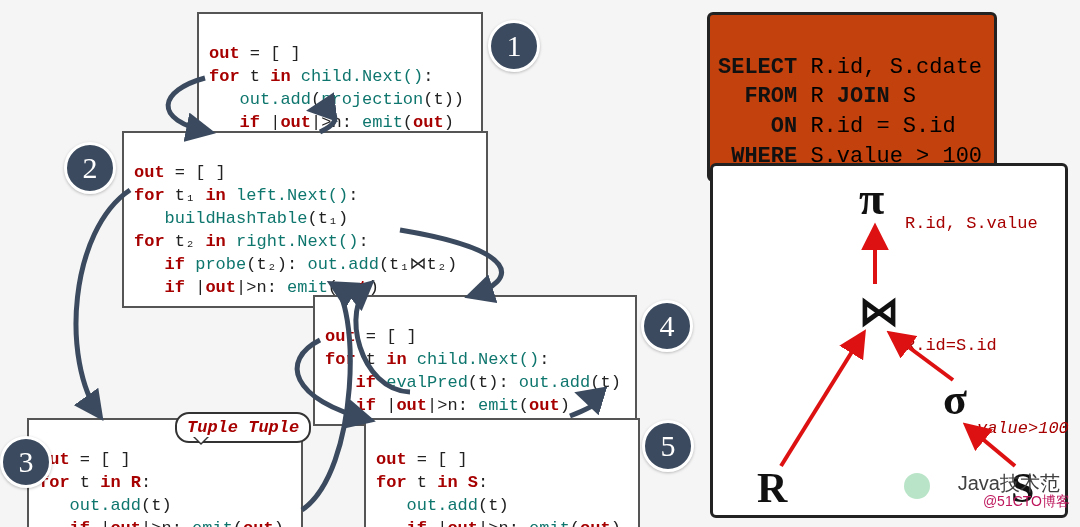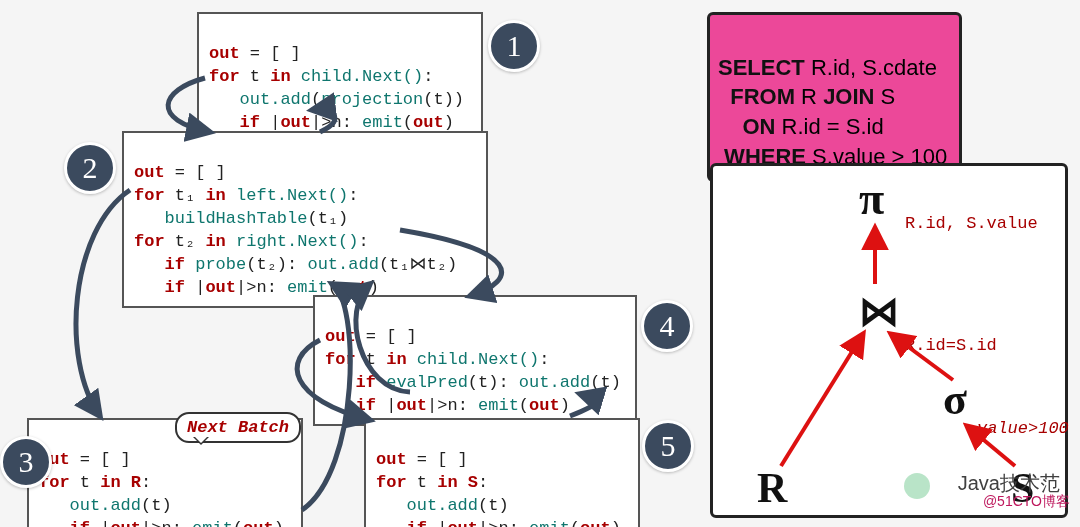--- a/index.html
+++ b/index.html
@@ -29,26 +29,26 @@
     font-size: 30px;
     display: flex;
     align-items: center;
     justify-content: center;
     border: 3px solid #fff;
     box-shadow: 0 1px 3px rgba(0,0,0,0.25);
   }
   .sql-box {
     position: absolute;
     border: 3.5px solid #222;
-    background: #ec4899;
+    background: #c2410c;
     padding: 8px 12px 8px 8px;
     font-size: 22px;
     line-height: 1.35;
     white-space: pre;
-    font-family: Liberation Sans, sans-serif;
+    font-family: Liberation Mono, monospace;
     border-radius: 6px;
   }
   .tree-box {
     position: absolute;
     border: 3.5px solid #222;
     background: #fff;
     border-radius: 6px;
   }
   .kw  { color:#a70000; font-weight:bold; }   
   .fn  { color:#0f766e; }                     
@@ -179,21 +179,21 @@
 <span class="kw">out</span><span class="txt"> = [ ]</span>
 <span class="kw">for</span><span class="txt"> t </span><span class="kw">in</span><span> </span><span class="kw">S</span><span class="txt">:</span>
 <span>   </span><span class="fn">out.add</span><span class="txt">(t)</span>
 <span>   </span><span class="kw">if</span><span class="txt"> |</span><span class="kw">out</span><span class="txt">|&gt;n: </span><span class="fn">emit</span><span class="txt">(</span><span class="kw">out</span><span class="txt">)</span>
 </div>
 <div class="badge" style="left:642px; top:420px;">
     <span>5</span>
   </div>
 
 <div class="bubble" style="left:175px; top:412px;">
-  <span>Next Batch</span>
+  <span>Tuple Tuple</span>
 </div>
 
 <div class="sql-box" style="left:707px; top:12px;">
 <span class="sqlkw">SELECT</span><span> R.id, S.cdate</span>
 <span class="sqlkw">  FROM</span><span> R </span><span class="sqlkw">JOIN</span><span> S</span>
 <span class="sqlkw">    ON</span><span> R.id = S.id</span>
 <span class="sqlkw"> WHERE</span><span> S.value &gt; 100</span>
 </div>
 
 <div class="tree-box" style="left:710px; top:163px; width:358px; height:355px;">

